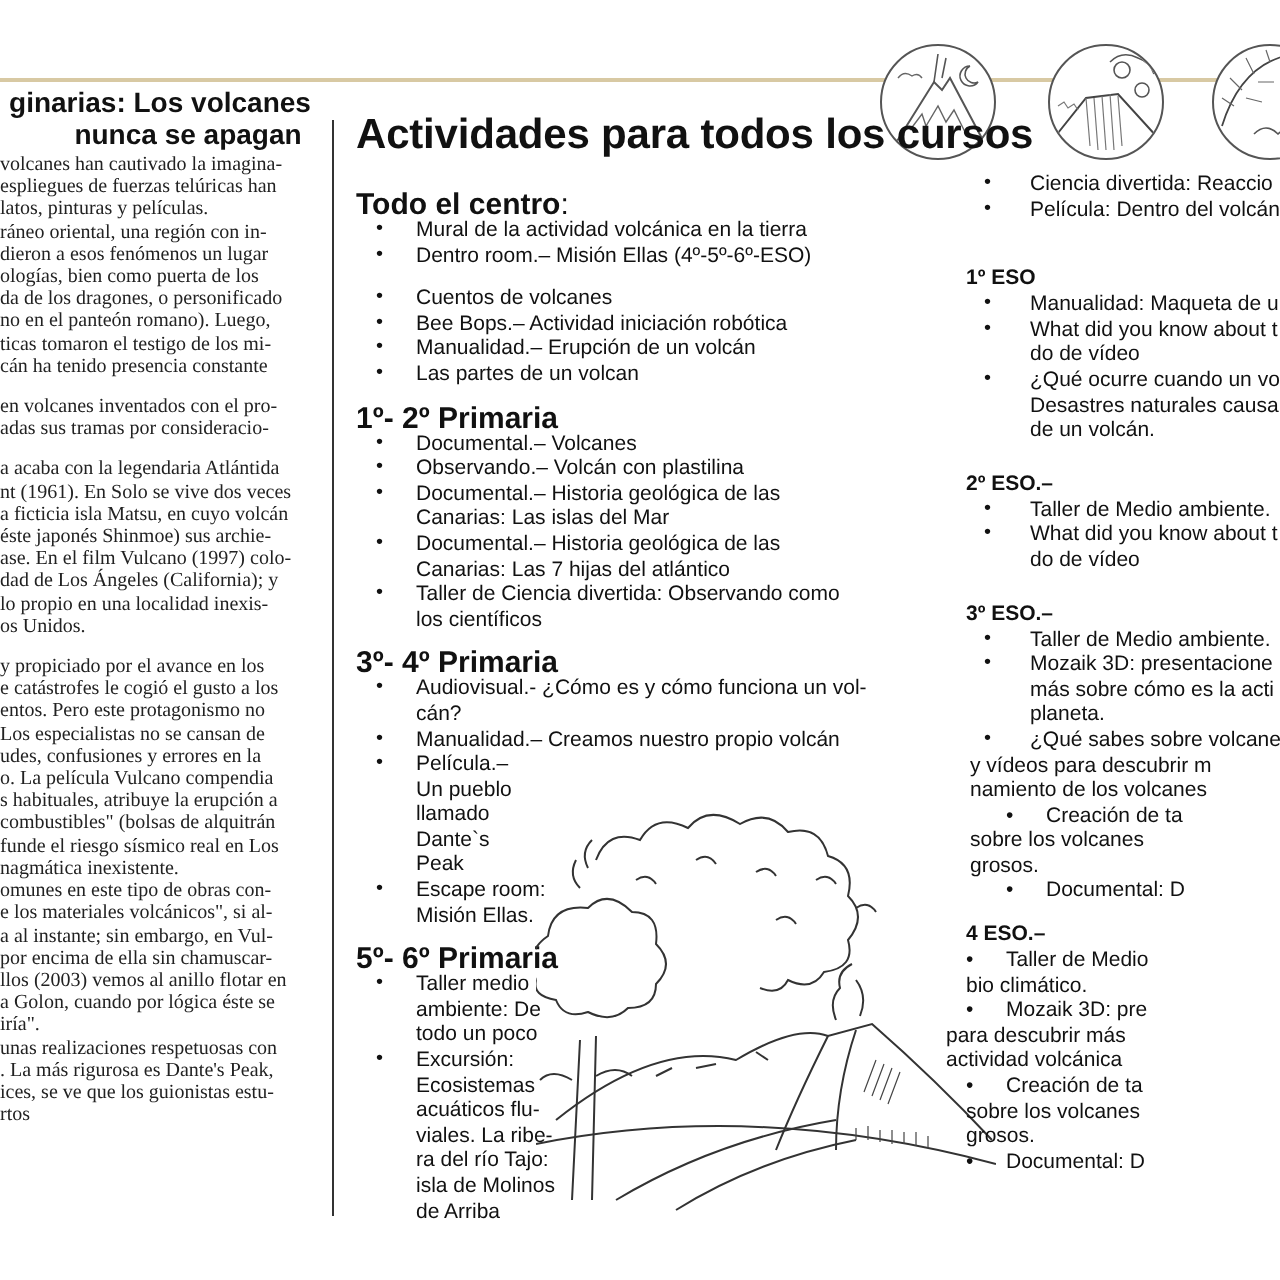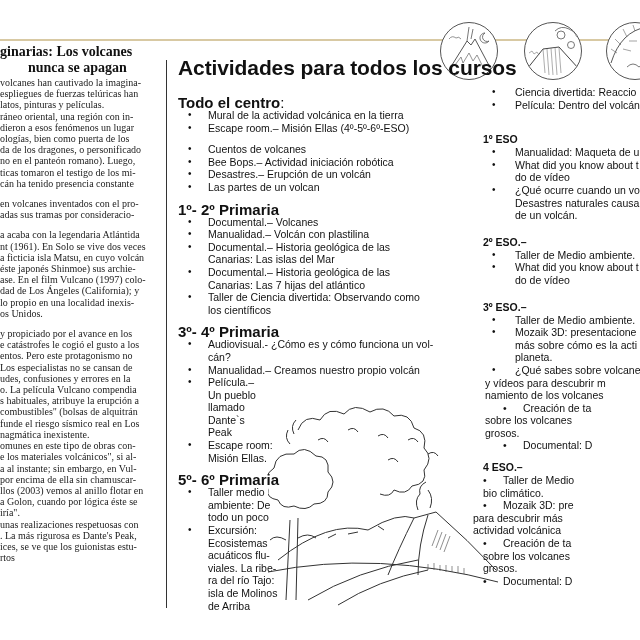--- a/index.html
+++ b/index.html
@@ -2,21 +2,21 @@
 <html><head>
 <meta charset="utf-8">
 <style>
   html, body { margin:0; padding:0; }
   body { width:640px; height:640px; overflow:hidden; background:#ffffff; position:relative; font-family:"Liberation Sans", sans-serif; color:#111; }
   .page { position:absolute; inset:0; }
   .rule-top { position:absolute; left:0; top:39px; width:640px; height:2px; background:#d8c9a3; }
   .medallion { position:absolute; top:22px; width:56px; height:56px; border-radius:50%; border:1px solid #555; background:#fff; overflow:hidden; }
   
   .left-col { position:absolute; left:0; top:44px; width:160px; height:560px; overflow:hidden; }
-  .left-title { font-family:Liberation Serif, serif; font-weight:bold; font-size:14px; line-height:15px; margin:0 0 1px 0; white-space:nowrap; }
+  .left-title { font-family:Liberation Sans, sans-serif; font-weight:bold; font-size:14px; line-height:15px; margin:0 0 1px 0; white-space:nowrap;text-align:center; }
   .left-text { font-family:Liberation Serif, serif; font-size:10px; line-height:11.2px; color:#222; }
   .left-text p { margin:0; white-space:nowrap; }
   .left-text p.gap { height:9px; }
   .divider { position:absolute; left:166px; top:60px; width:1px; height:548px; background:#333; }
   
   .mid-col { position:absolute; left:178px; top:56px; width:290px; }
   .mid-title { font-weight:bold; font-size:21px; margin:0 0 16px 0; white-space:nowrap; letter-spacing:-0.1px; }
   .sec-head { font-weight:bold; font-size:15px; line-height:13px; margin:0; white-space:nowrap; }
   ul.blist { list-style:none; margin:0 0 9px 0; padding:0; }
   ul.blist li { position:relative; font-size:10.5px; line-height:12.6px; padding-left:30px; white-space:nowrap; }
@@ -118,34 +118,34 @@
   </div>
 
   <div class="divider"></div>
 
   <div class="mid-col">
     <div class="mid-title">Actividades para todos los cursos</div>
 
     <div class="sec-head"><span>Todo el centro</span><span style="font-weight:normal">:</span></div>
     <ul class="blist">
       <li>Mural de la actividad volcánica en la tierra</li>
-      <li>Escape room.– Misión Ellas (4º-5º-6º-ESO)</li>
+      <li>Dentro room.– Misión Ellas (4º-5º-6º-ESO)</li>
     </ul>
 
     <ul class="blist">
       <li>Cuentos de volcanes</li>
       <li>Bee Bops.– Actividad iniciación robótica</li>
-      <li>Desastres.– Erupción de un volcán</li>
+      <li>Manualidad.– Erupción de un volcán</li>
       <li>Las partes de un volcan</li>
     </ul>
 
     <div class="sec-head">1º- 2º Primaria</div>
     <ul class="blist">
       <li>Documental.– Volcanes</li>
-      <li>Manualidad.– Volcán con plastilina</li>
+      <li>Observando.– Volcán con plastilina</li>
       <li class="wrap" style="width:200px">Documental.– Historia geológica de las Canarias: Las islas del Mar</li>
       <li class="wrap" style="width:200px">Documental.– Historia geológica de las Canarias: Las 7 hijas del atlántico</li>
       <li class="wrap" style="width:215px">Taller de Ciencia divertida: Observando como los científicos</li>
     </ul>
 
     <div class="sec-head">3º- 4º Primaria</div>
     <ul class="blist">
       <li><span>Audiovisual.- ¿Cómo es y cómo funciona un vol-</span><br><span>cán?</span></li>
       <li>Manualidad.– Creamos nuestro propio volcán</li>
       <li class="wrap" style="width:62px">Película.– Un pueblo llamado Dante`s Peak</li>

